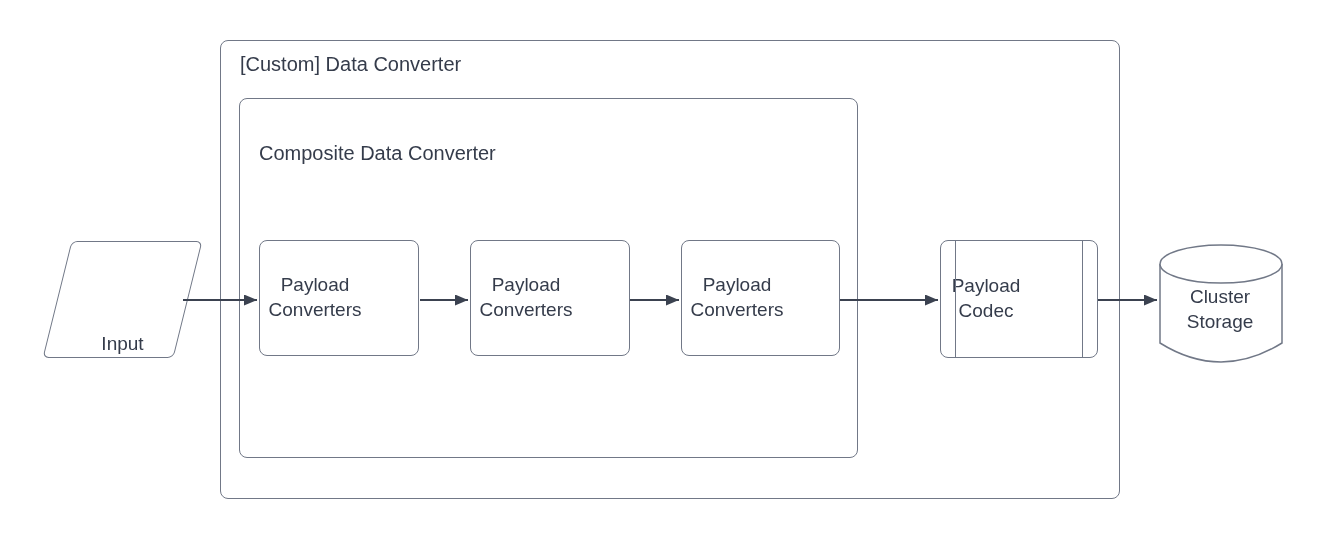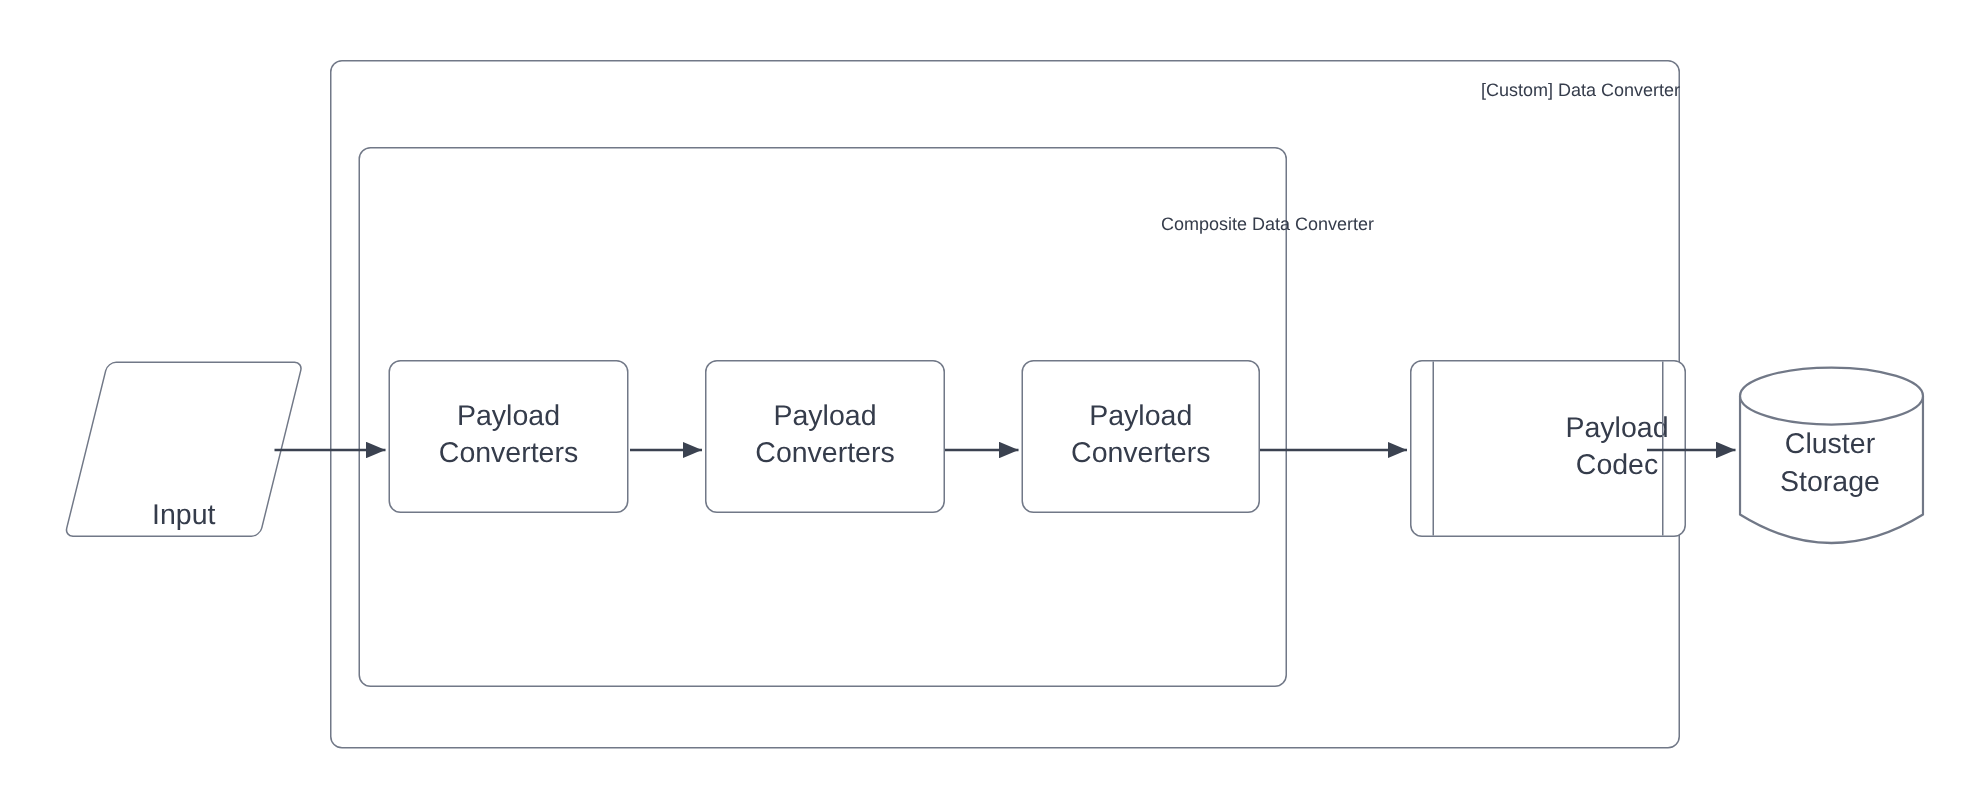--- a/index.html
+++ b/index.html
@@ -26,41 +26,42 @@
   }
   .container-box{background:transparent;}
   .label{
     font-size:19px;
     line-height:1.3;
     text-align:center;
     color:var(--text);
     white-space:pre-line;
   }
   .title{
-    font-size:12px;
-    text-align:right;
+    font-size:20px;
+    text-align:left;
     color:var(--text);
+    padding-left:20px;
   }
   
   .outer-box{left:220px;top:40px;width:900px;height:459px;}
   .outer-title{left:220px;top:53px;width:900px;}
   
   .inner-box{left:239px;top:98px;width:619px;height:360px;}
   .inner-title{left:239px;top:142px;width:677px;}
   
   .proc{
-    top:240px;height:102px;
-    display:flex;align-items:center;justify-content:center;
+    top:240px;height:116px;
+    display:flex;align-items:center;justify-content:flex-start;
   }
   .conv1{left:259px;width:160px;}
   .conv2{left:470px;width:160px;}
   .conv3{left:681px;width:159px;}
   .proc .label{width:110px;}
   
-  .codec{left:940px;top:240px;width:184px;height:118px;display:flex;align-items:center;justify-content:flex-end;}
+  .codec{left:940px;top:240px;width:158px;height:118px;display:flex;align-items:center;justify-content:flex-start;}
   .codec-bar{
     position:absolute;top:0;bottom:0;width:0;
     border-left:1.5px solid var(--stroke);
   }
   .codec-bar.left{left:14px;}
   .codec-bar.right{right:14px;}
   
   .input-shape{
     left:57px;top:241px;width:131px;height:117px;
     border:1.5px solid var(--stroke);

